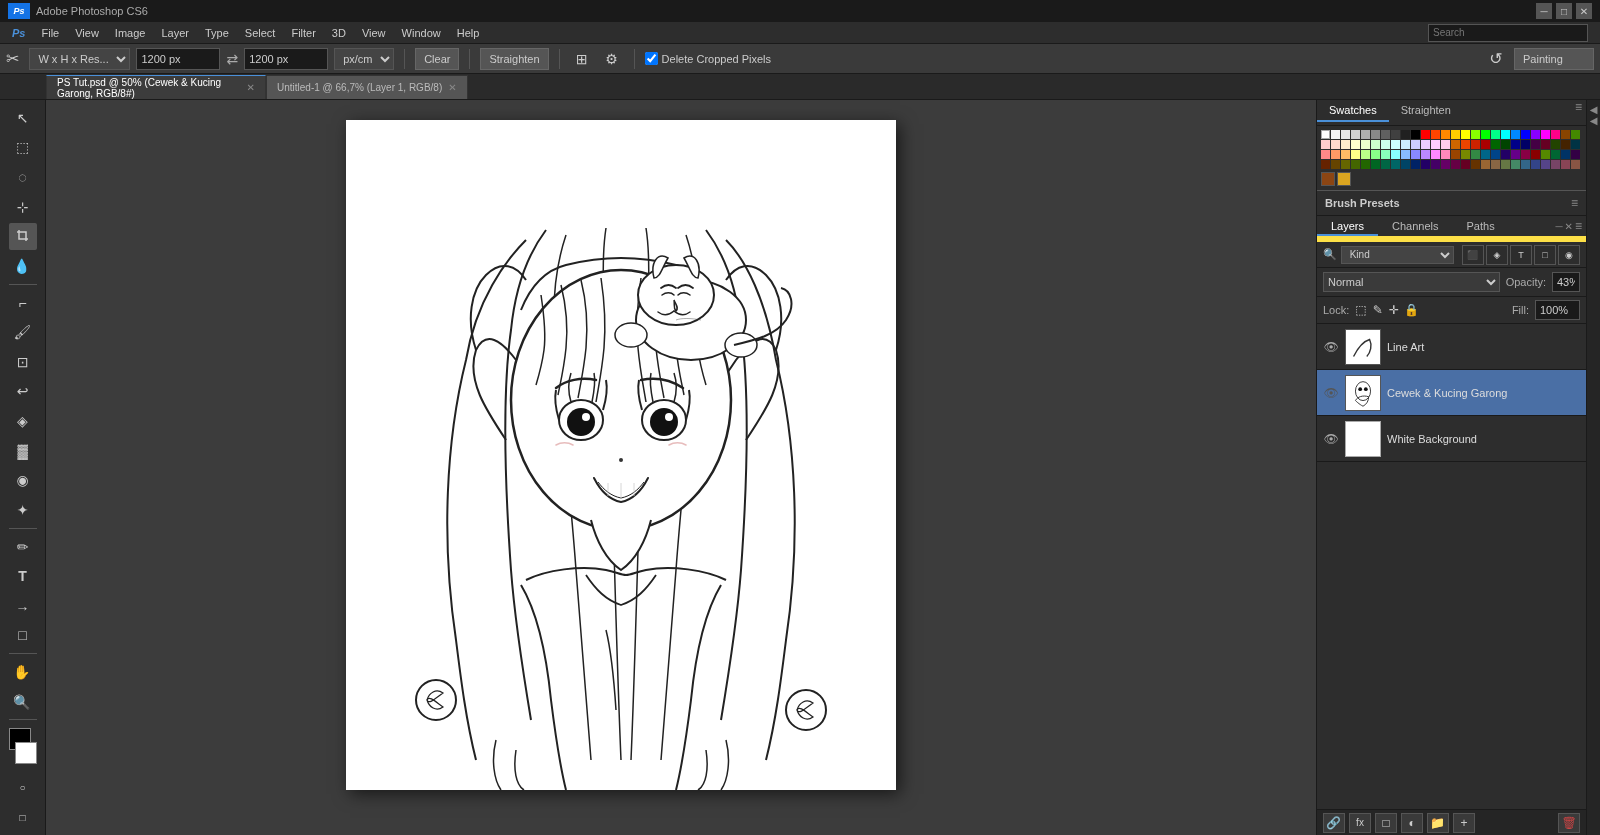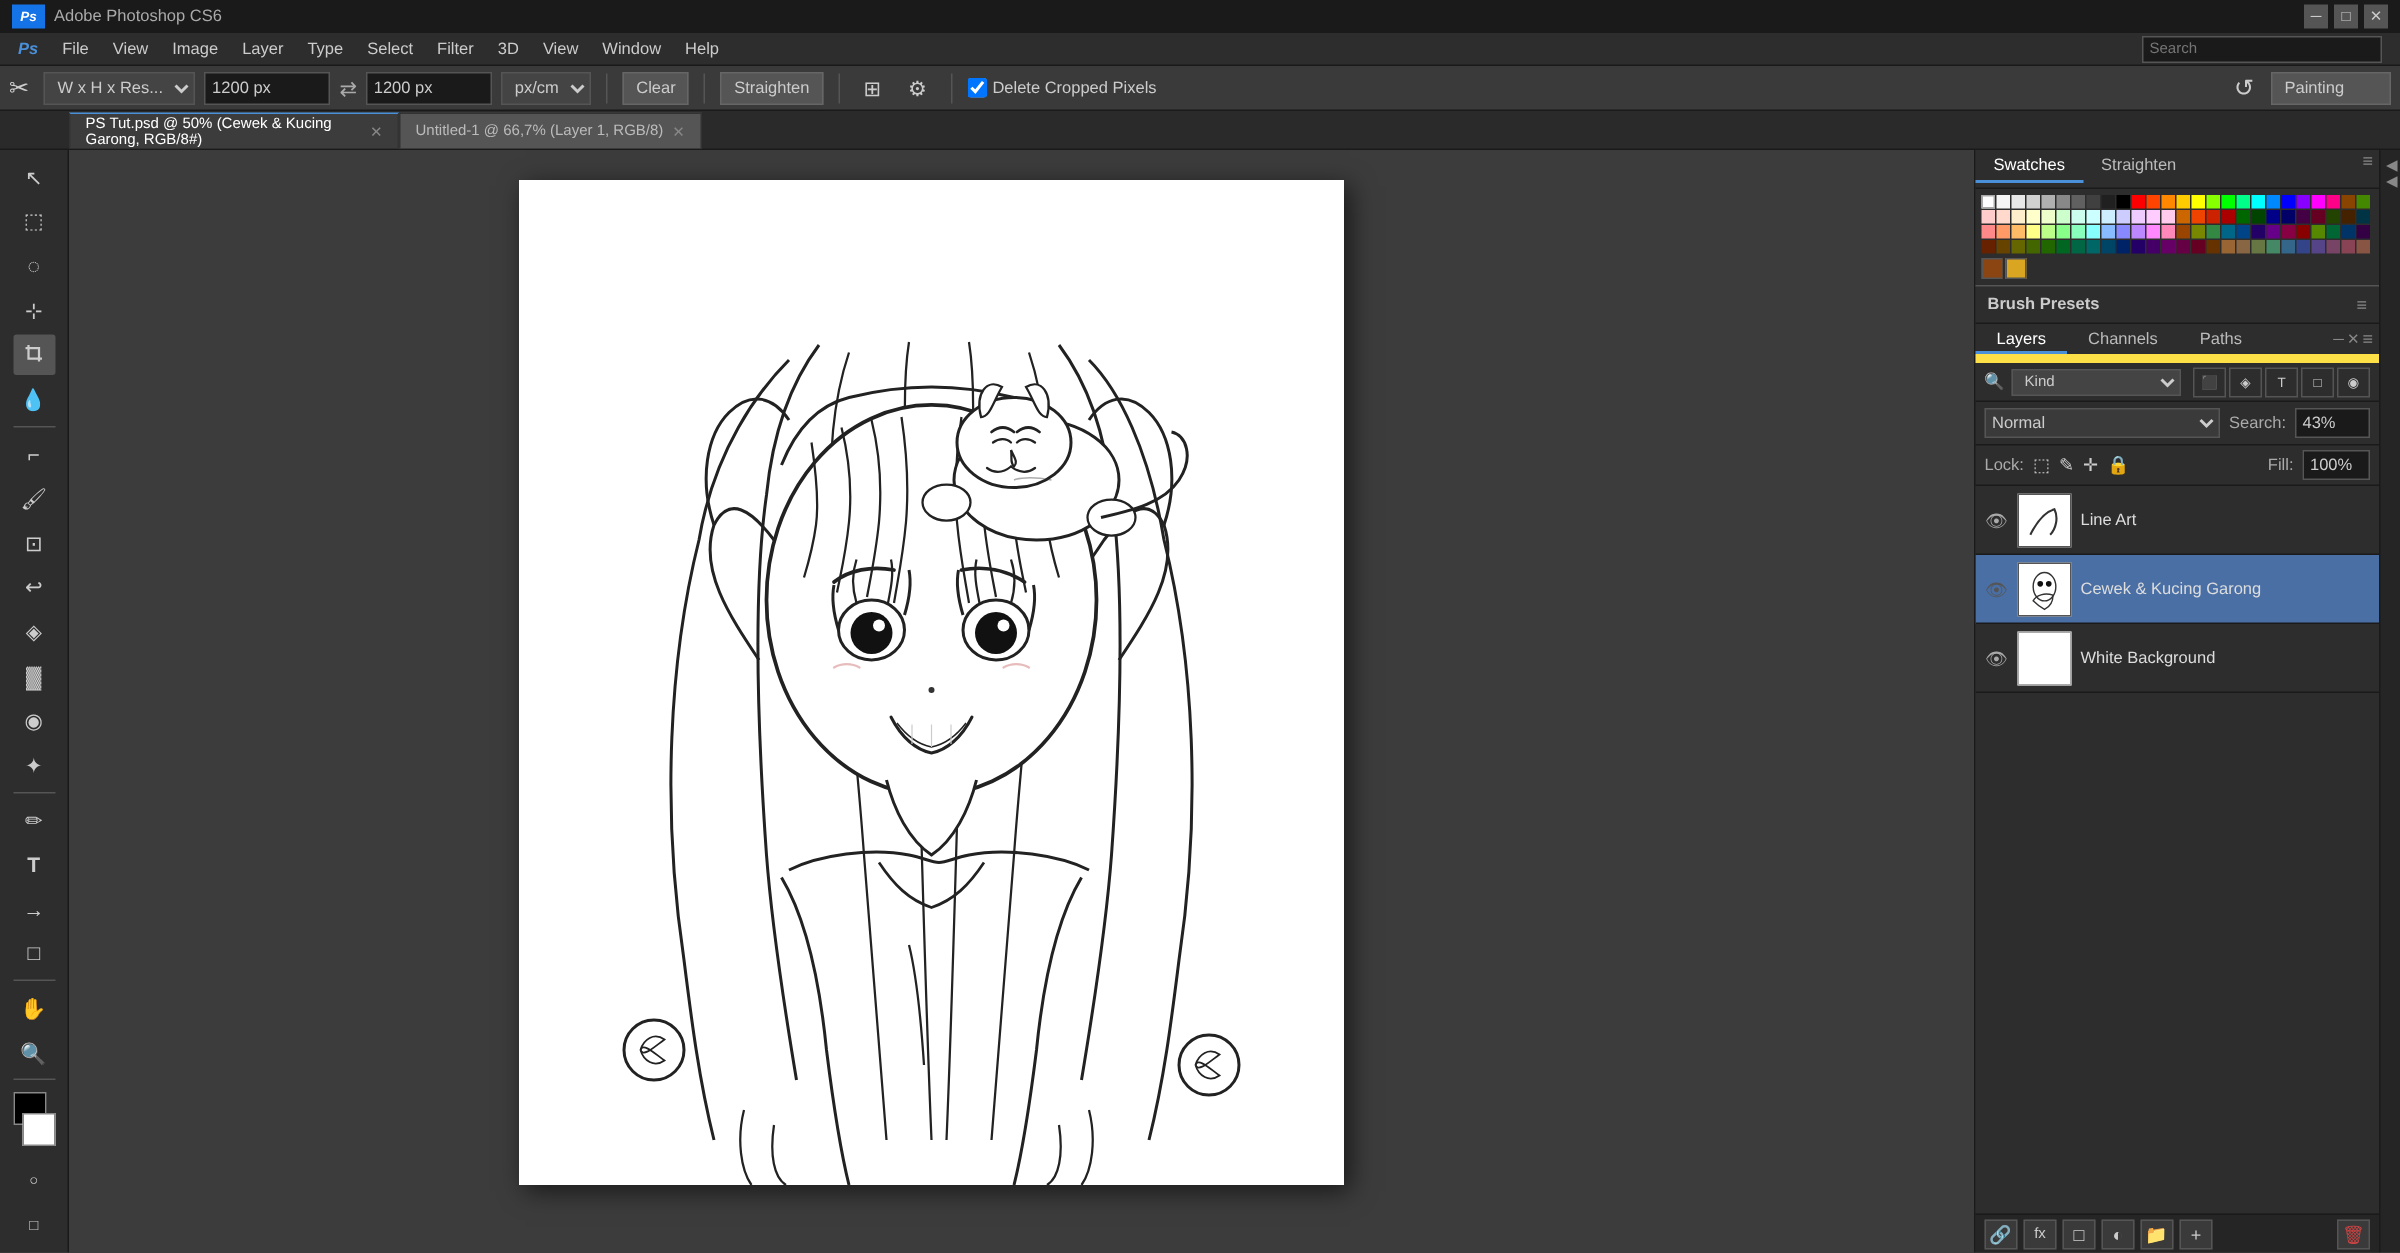--- a/index.html
+++ b/index.html
@@ -381,21 +381,21 @@
     }
     .blend-select {
       height: 20px;
       flex: 1;
       background: #3a3a3a;
       border: 1px solid #555;
       color: #ccc;
       font-size: 11px;
     }
     .blend-input {
-      width: 50px;
+      width: 28px;
       height: 20px;
       background: #1a1a1a;
       border: 1px solid #555;
       color: #ccc;
       padding: 0 4px;
       font-size: 11px;
     }
     #layers-lock {
       display: flex;
       align-items: center;
@@ -880,21 +880,21 @@
           <button class="layer-tool-btn" style="font-size:9px;">T</button>
           <button class="layer-tool-btn" style="font-size:9px;">□</button>
           <button class="layer-tool-btn" style="font-size:9px;">◉</button>
         </div>
       </div>
 
       <div id="layers-blending">
         <select class="blend-select">
           <option>Normal</option>
         </select>
-        <span style="color:#aaa;font-size:11px;">Search:</span>
+        <span style="color:#aaa;font-size:11px;">Opacity:</span>
         <input class="blend-input" type="text" value="43%" style="">
       </div>
 
       <div id="layers-lock">
         <span style="color:#aaa;font-size:11px;">Lock:</span>
         <span class="lock-icon" title="Lock Transparent Pixels">⬚</span>
         <span class="lock-icon" title="Lock Image Pixels">✎</span>
         <span class="lock-icon" title="Lock Position">✛</span>
         <span class="lock-icon" title="Lock All">🔒</span>
         <div style="flex:1;"></div>

